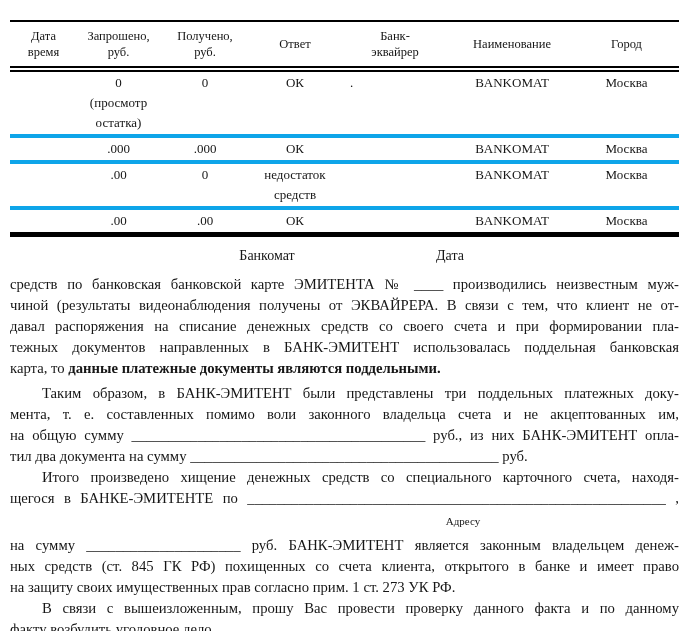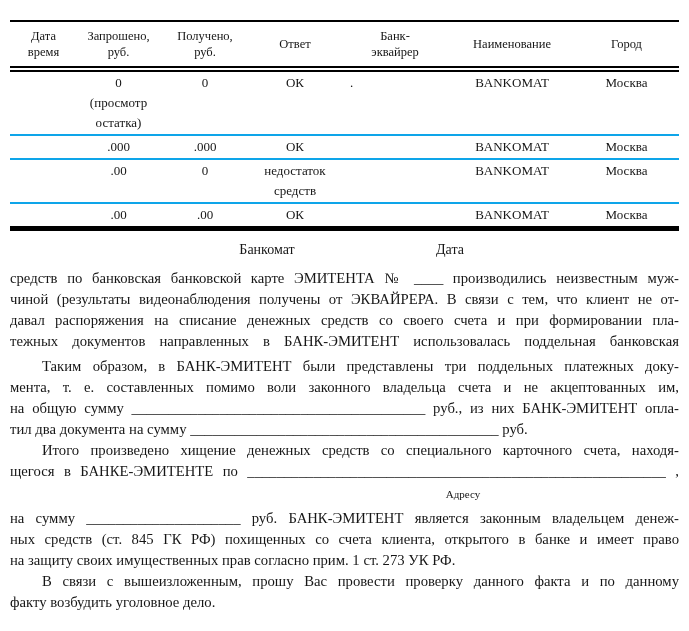--- a/index.html
+++ b/index.html
@@ -15,21 +15,21 @@
   }
   table.txn th{
     font-weight:normal;font-size:12.5px;line-height:16px;text-align:center;
     vertical-align:middle;padding:6px 0 6px 0;white-space:pre-line;
     border-bottom:6px double #000;
   }
   table.txn td{
     font-size:13px;line-height:20px;text-align:center;vertical-align:top;
     padding:1px 0;white-space:pre-line;
   }
-  table.txn tbody tr + tr td{border-top:2px solid #0ea5e9;}
+  table.txn tbody tr + tr td{border-top:4px solid #0ea5e9;}
   table.txn tbody tr:first-child td:nth-child(5){text-align:left;padding-left:10px;}
   
   .table-captions{position:relative;height:16px;margin-top:12px;}
   .table-captions span{
     position:absolute;top:0;transform:translateX(-50%);
     font-size:14px;line-height:14px;color:#161616;
   }
   .cap-bankomat{left:257px;}
   .cap-data{left:440px;}
   
@@ -126,20 +126,21 @@
     <span class="cap-data">Дата</span>
   </div>
 
   <div class="body-text">
 
     <div>
       <div class="jline">средств по банковская банковской карте ЭМИТЕНТА № ____ производились неизвестным муж-</div>
       <div class="jline">чиной (результаты видеонаблюдения получены от ЭКВАЙРЕРА. В связи с тем, что клиент не от-</div>
       <div class="jline">давал распоряжения на списание денежных средств со своего счета и при формировании пла-</div>
       <div class="jline">тежных документов направленных в БАНК-ЭМИТЕНТ использовалась поддельная банковская</div>
+      <div class="jline last"><span>карта, то </span><b>данные платежные документы являются поддельными.</b></div>
     </div>
 
     <div class="para-gap">
       <div class="jline indent">Таким образом, в БАНК-ЭМИТЕНТ были представлены три поддельных платежных доку-</div>
       <div class="jline">мента, т. е. составленных помимо воли законного владельца счета и не акцептованных им,</div>
       <div class="jline">на общую сумму ________________________________________ руб., из них БАНК-ЭМИТЕНТ опла-</div>
       <div class="jline last">тил два документа на сумму __________________________________________ руб.</div>
     </div>
 
     <div>

